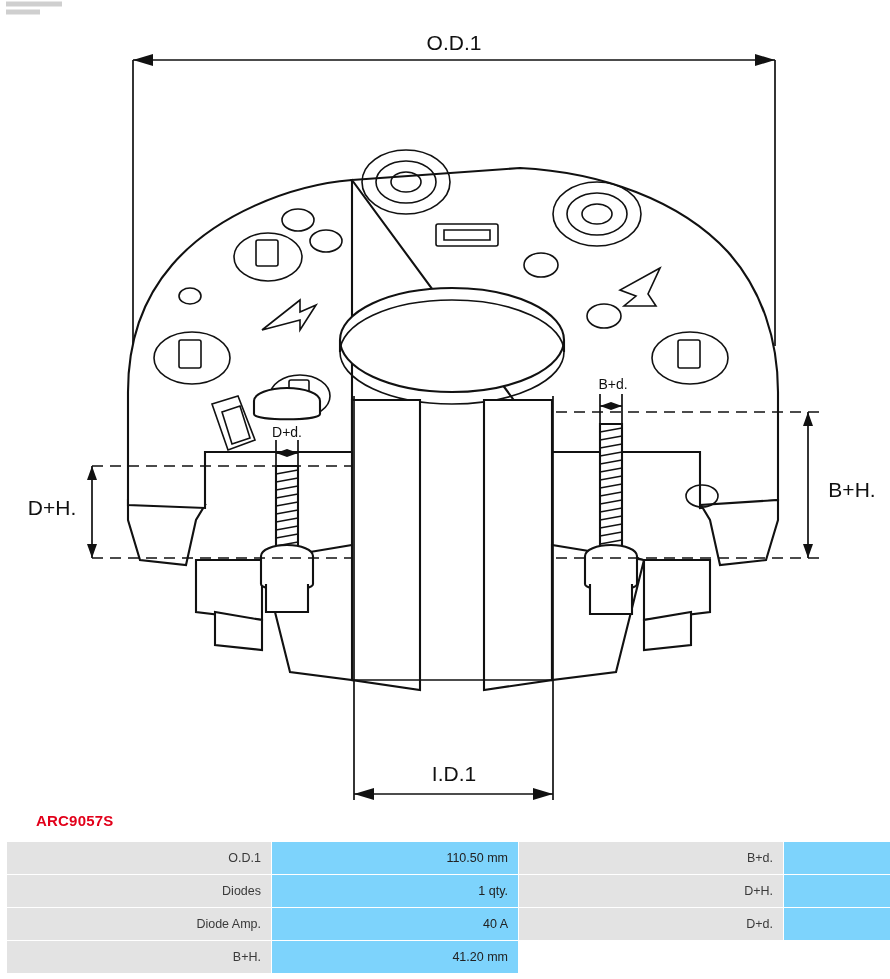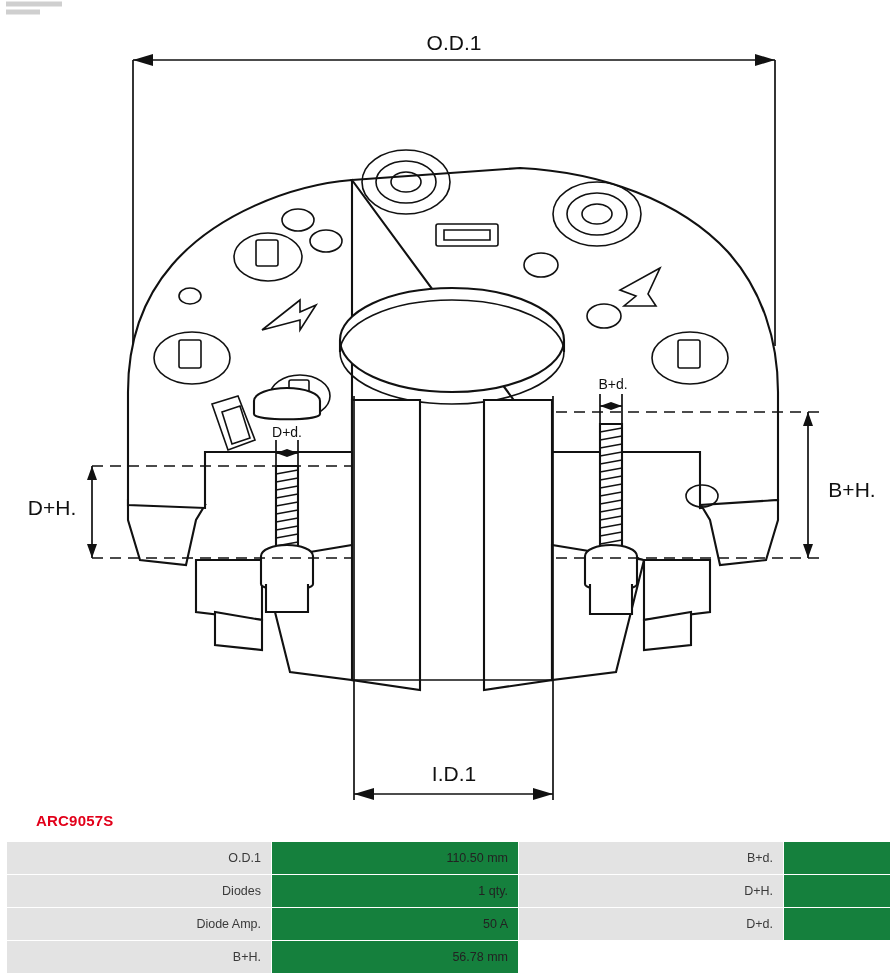--- a/index.html
+++ b/index.html
@@ -52,21 +52,21 @@
     border: 1px solid #ffffff;
     vertical-align: middle;
   }
   td.label-cell {
     background: #e3e3e3;
     text-align: right;
     color: #3a3a3a;
     width: 244px;
   }
   td.value-cell {
-    background: #15803d;
+    background: #7dd3fc;
     text-align: right;
     color: #222222;
     width: 226px;
   }
   td.empty-cell {
     background: #ffffff;
     border: 1px solid #ffffff;
   }
   .dim-label {
     font-size: 21px;
@@ -314,26 +314,26 @@
         <td class="value-cell">M6x1.0 mm</td>
       </tr>
       <tr>
         <td class="label-cell">Diodes</td>
         <td class="value-cell">1 qty.</td>
         <td class="label-cell">D+H.</td>
         <td class="value-cell">23.30 mm</td>
       </tr>
       <tr>
         <td class="label-cell">Diode Amp.</td>
-        <td class="value-cell">50 A</td>
+        <td class="value-cell">40 A</td>
         <td class="label-cell">D+d.</td>
         <td class="value-cell">M5x0.8 mm</td>
       </tr>
       <tr>
         <td class="label-cell">B+H.</td>
-        <td class="value-cell">56.78 mm</td>
+        <td class="value-cell">41.20 mm</td>
         <td class="empty-cell"></td>
         <td class="empty-cell"></td>
       </tr>
     </tbody>
   </table>
 
 </div>
 
 </body></html>

